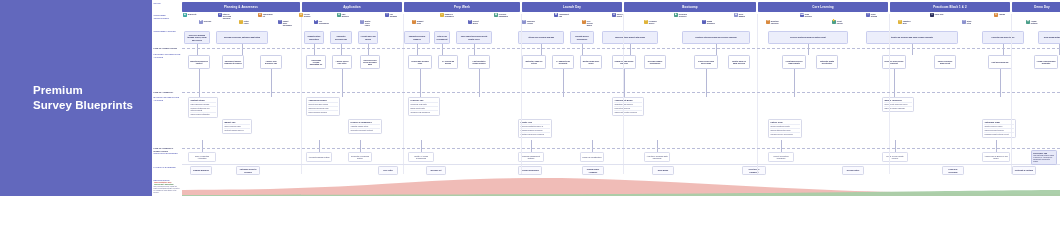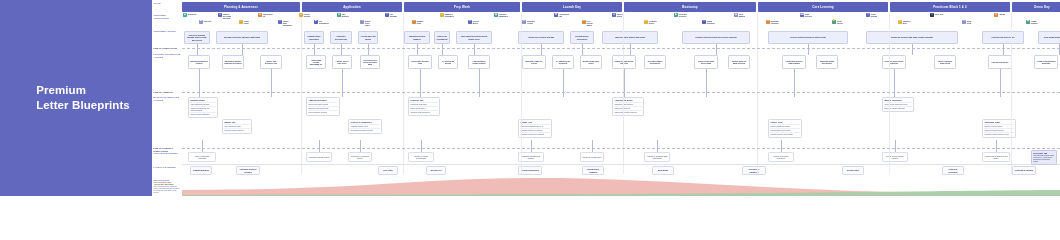--- a/index.html
+++ b/index.html
@@ -127,21 +127,21 @@
     border-radius:1.2px; padding:1px 1.3px; font-size:1.65px;
     line-height:1.25; color:#2e3160; z-index:4;
   }
   .annot b { display:block; font-size:1.85px; margin-bottom:.5px; }
 </style>
 </head>
 <body>
 
 <div id="cover">
   <div id="cover-title">Premium
-Letter Blueprints</div>
+Survey Blueprints</div>
 </div>
 
 <div id="blueprint">
 
   <div id="colseps">
       <div class="colsep" style="left: 149px;"></div>
       <div class="colsep" style="left: 251px;"></div>
       <div class="colsep" style="left: 369px;"></div>
       <div class="colsep" style="left: 471px;"></div>
       <div class="colsep" style="left: 605px;"></div>

